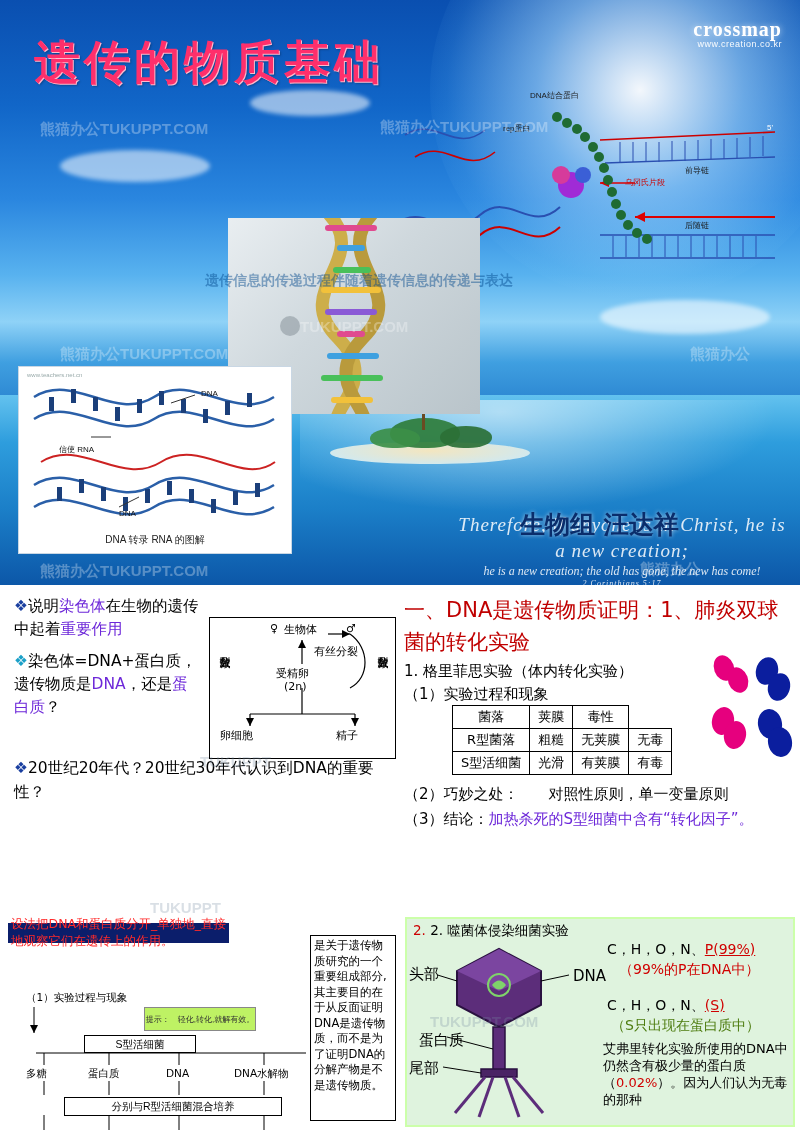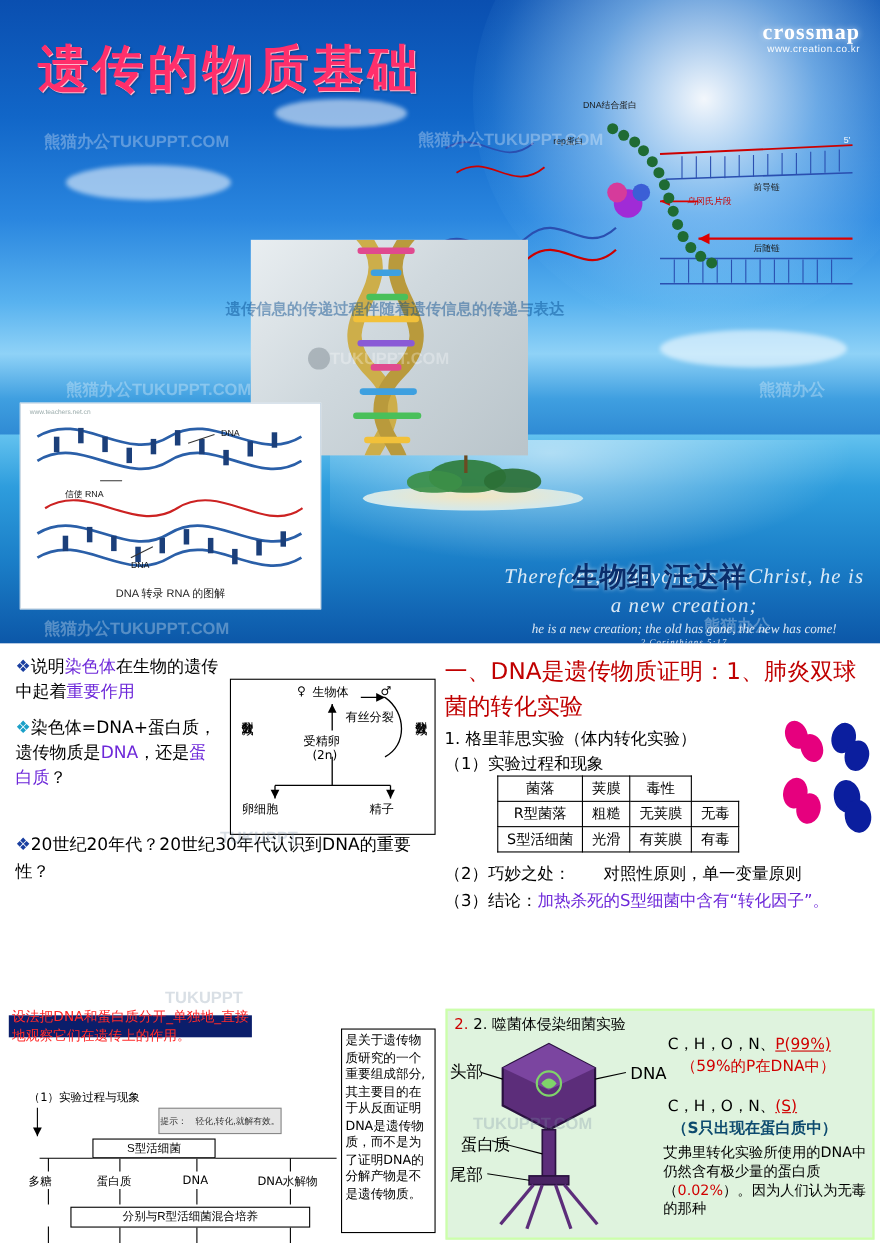--- a/index.html
+++ b/index.html
@@ -79,21 +79,21 @@
   
   .bot{position:absolute;left:0;top:895px;width:800px;height:235px;background:#ffffff;}
   .b-title{position:absolute;left:12px;top:4px;font-size:14.5px;color:#000;font-family:"DejaVu Sans","Liberation Sans",sans-serif;}
   .redbox{position:absolute;left:8px;top:28px;width:218px;height:20px;background:#0b1e6b;color:#ff2a2a;font-size:12.5px;
           display:flex;align-items:center;padding-left:3px;font-family:"DejaVu Sans","Liberation Sans",sans-serif;}
   .sidebox{position:absolute;left:310px;top:40px;width:86px;height:186px;border:1px solid #000;font-size:11.5px;line-height:1.35;
           padding:2px 3px;box-sizing:border-box;font-family:"DejaVu Sans","Liberation Sans",sans-serif;}
   .flowwrap{position:absolute;left:24px;top:52px;width:296px;height:178px;margin-top:44px;}
   .flowwrap .t{position:absolute;font-size:10.5px;color:#000;white-space:nowrap;font-family:"DejaVu Sans","Liberation Sans",sans-serif;}
   .flowwrap .bx{position:absolute;border:1px solid #000;font-size:10.5px;text-align:center;background:#fff;}
-  .tipbox{position:absolute;left:120px;top:16px;width:110px;height:22px;border:1px solid #888;background:#e5e5e5;font-size:8px;
+  .tipbox{position:absolute;left:120px;top:16px;width:110px;height:22px;border:1px solid #888;background:#bef264;font-size:8px;
           display:flex;align-items:center;justify-content:center;color:#333;}
 
   .phagepanel{position:absolute;left:405px;top:22px;width:390px;height:210px;background:#dff3de;border:2px solid #cfa;box-sizing:border-box;}
   .phagepanel .hd{position:absolute;left:6px;top:3px;font-size:13.5px;color:#000;font-family:"DejaVu Sans","Liberation Sans",sans-serif;}
   .phagepanel .lbl{position:absolute;font-size:15px;color:#000;font-family:"DejaVu Sans","Liberation Sans",sans-serif;}
   .phagepanel .chon{position:absolute;font-size:14px;color:#000;font-family:"DejaVu Sans","Liberation Sans",sans-serif;}
   .phagepanel .note{position:absolute;font-size:13px;color:#000;line-height:1.3;font-family:"DejaVu Sans","Liberation Sans",sans-serif;}
   .bluebox{position:absolute;border:1px solid #00f;}
 </style>
 </head>
@@ -428,25 +428,25 @@
       <line x1="56" y1="108" x2="10" y2="96" stroke="#000" stroke-width="1"></line>
     </svg>
     <div class="lbl" style="left:2px;top:46px;">头部</div>
     <div class="lbl" style="left:2px;top:140px;">尾部</div>
     <div class="lbl" style="left:166px;top:48px;">DNA</div>
     <div class="lbl" style="left:12px;top:112px;">蛋白质</div>
 
     <div class="chon" style="left:200px;top:22px;">
       <span>C，H，O，N、</span><span style="color:#d00000;text-decoration:underline;">P(99%)</span>
     </div>
-    <div class="chon" style="left:212px;top:42px;color:#d00000;">（59%的P在DNA中）</div>
+    <div class="chon" style="left:212px;top:42px;color:#d00000;">（99%的P在DNA中）</div>
     <div class="chon" style="left:200px;top:78px;">
       <span>C，H，O，N、</span><span style="color:#d00000;text-decoration:underline;">(S)</span>
     </div>
-    <div class="chon" style="left:204px;top:98px;color:#0c4a6e;font-weight:bold;">（S只出现在蛋白质中）</div>
+    <div class="chon" style="left:204px;top:98px;color:#4d7c0f;">（S只出现在蛋白质中）</div>
     <div class="note" style="left:196px;top:122px;width:192px;">
       <span>艾弗里转化实验所使用的DNA中仍然含有极少量的蛋白质（</span><span style="color:#d00000;">0.02%</span><span>）。因为人们认为无毒的那种</span>
     </div>
   </div>
 
   <div class="wm dark" style="left:430px;top:118px;">TUKUPPT.COM</div>
   <div class="wm dark" style="left:150px;top:4px;">TUKUPPT</div>
 </div>
 
 </body></html>

